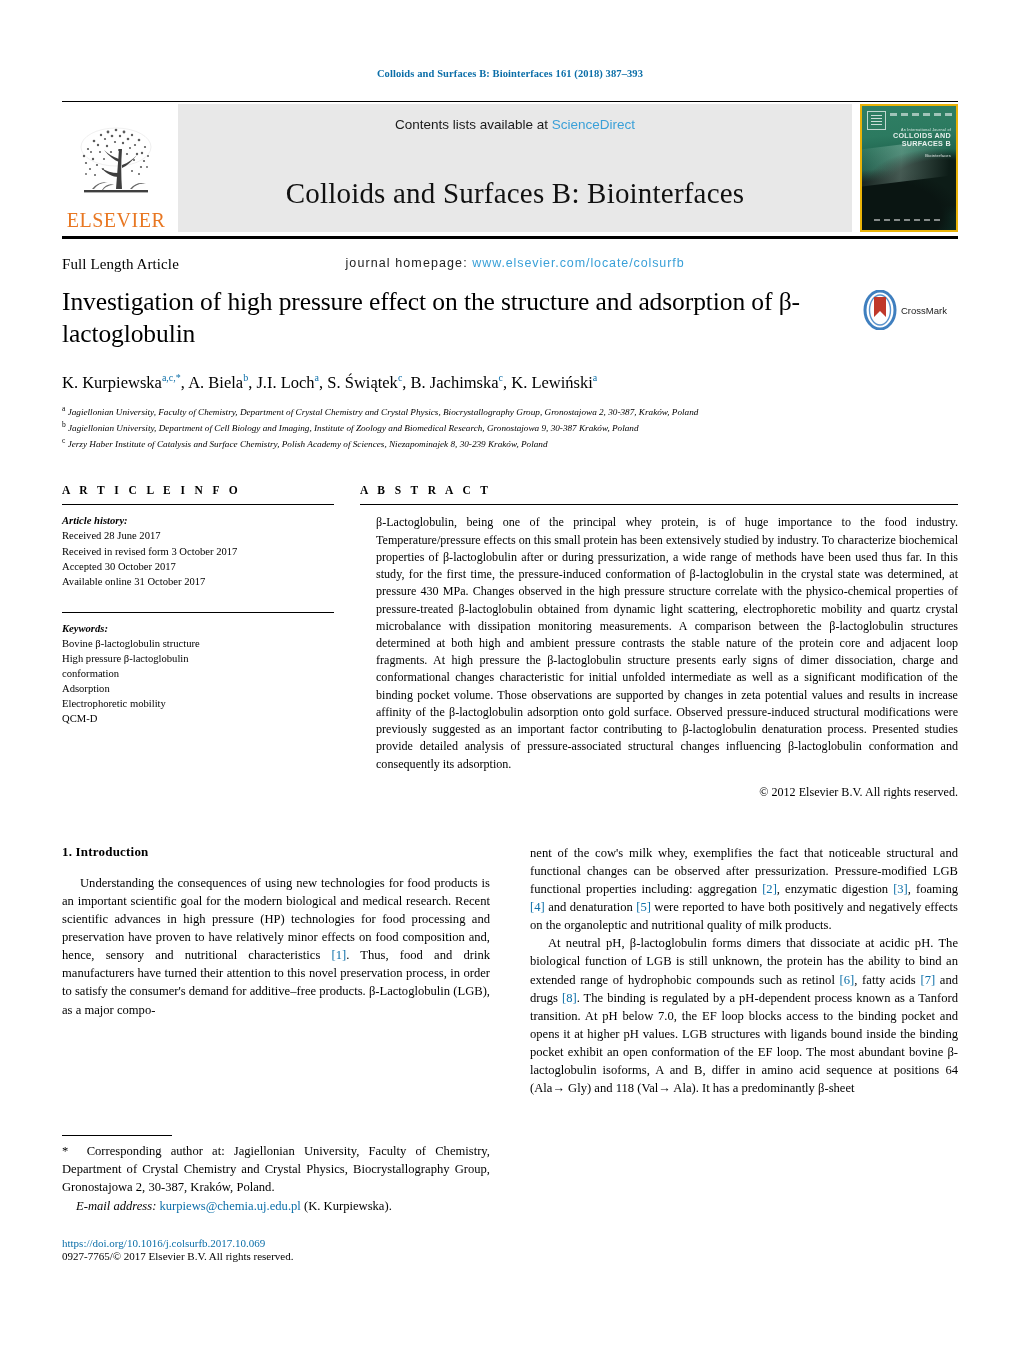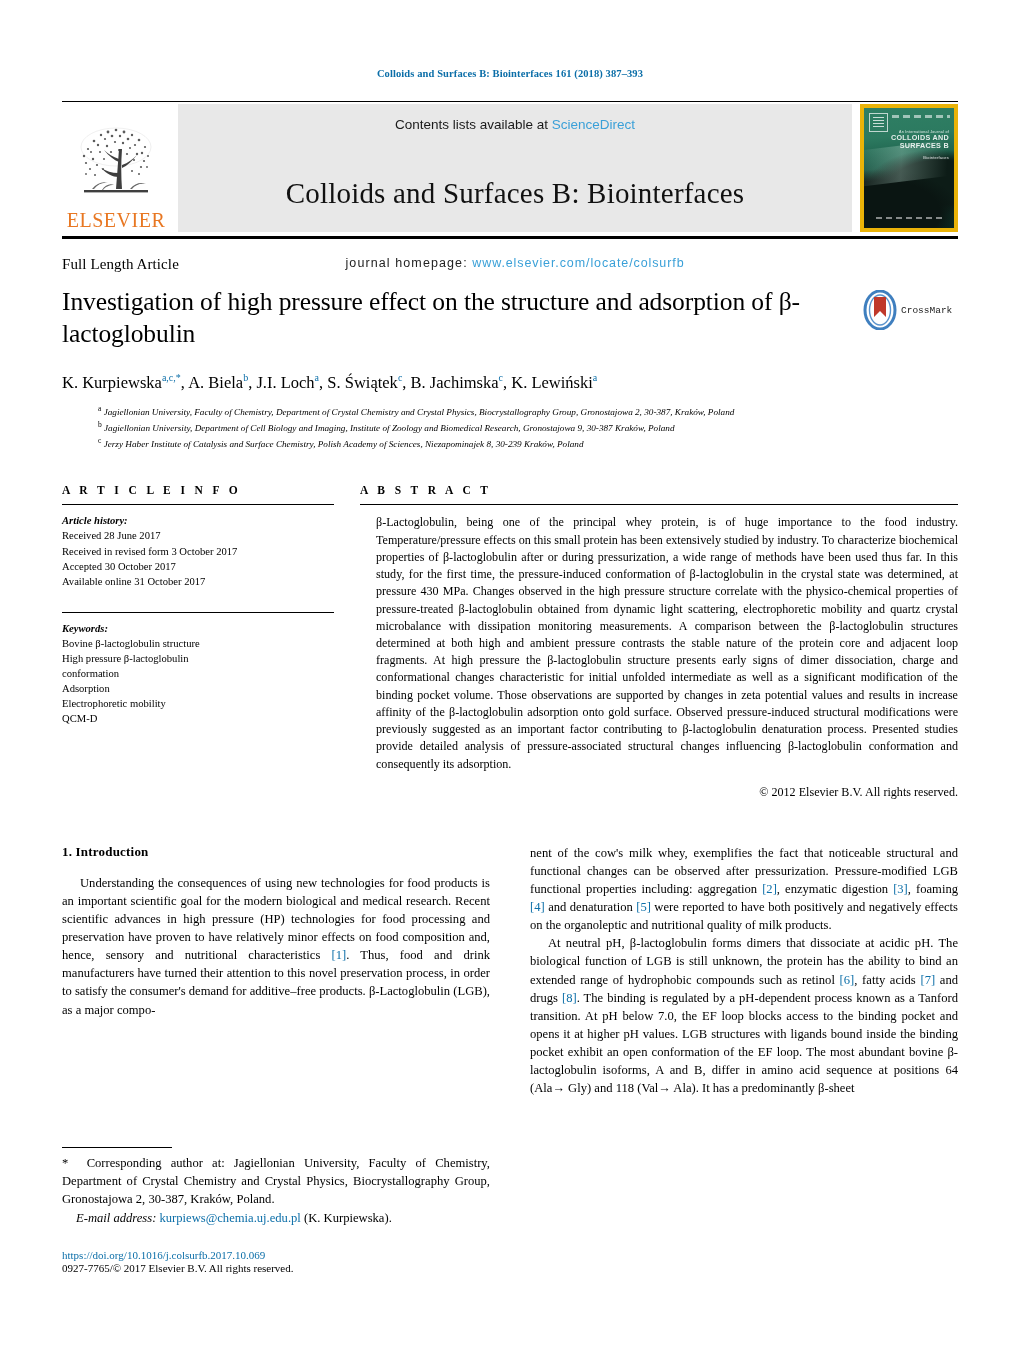--- a/index.html
+++ b/index.html
@@ -78,21 +78,21 @@
   .homepage-line {
     font-family: "Liberation Sans", sans-serif;
     font-size: 12.5px;
     letter-spacing: 1.1px;
     color: #222;
   }
   .homepage-line .url { color: #3aa0d8; letter-spacing: .9px; }
   .cover-thumb {
     width: 98px;
     flex: 0 0 98px;
-    border: 4px solid #eab308;
+    border: 2px solid #eab308;
     background: #1d5f4a;
     position: relative;
     overflow: hidden;
   }
   .cover-bg {
     position: absolute; inset: 0;
     background:
       radial-gradient(ellipse 140% 60% at 20% 88%, #0a1512 0 46%, rgba(10,21,18,0) 62%),
       radial-gradient(ellipse 120% 42% at 85% 62%, #0d1c17 0 44%, rgba(13,28,23,0) 66%),
       linear-gradient(175deg, #2f7f64 0%, #2c7a60 24%, #1b5b48 46%, #123c30 66%, #0c2a22 100%);
@@ -146,30 +146,30 @@
   }
   .crossmark {
     flex: 0 0 95px;
     display: flex;
     align-items: center;
     gap: 4px;
     padding-top: 4px;
   }
   .crossmark-label {
     font-size: 9.5px;
-    font-family: Liberation Mono, monospace;
+    font-family: Liberation Sans, sans-serif;
     color: #222;
   }
   .authors {
     margin-top: 21px;
     font-size: 16.5px;
     line-height: 1.3;
   }
   .authors sup { font-size: 10px; color: #0b6ea8; vertical-align: super; }
-  .affils { margin-top: 11px; margin-left: 36px; }
+  .affils { margin-top: 11px; }
   .affils p {
     margin: 0 0 1px 0;
     font-size: 9.2px;
     font-style: italic;
     line-height: 1.38;
   }
   .affils sup { font-style: normal; font-size: 7.5px; vertical-align: super; }
 
   
   .info-abstract {
@@ -220,21 +220,21 @@
     margin: 0;
     font-size: 12.6px;
     line-height: 1.44;
     text-align: justify;
     text-justify: inter-word;
   }
   .bcol p.indent { text-indent: 18px; }
   .ref { color: #0b6ea8; }
 
   
-  .footnote-wrap { position: absolute; left: 0; right: 0; bottom: 0; }
+  .footnote-wrap { position: absolute; left: 0; right: 0; bottom: 12px; }
   .foot-rule { width: 110px; border-top: 1px solid #000; margin-bottom: 6px; }
   .footnote { font-size: 10.6px; line-height: 1.38; text-align: justify; margin: 0; }
   .footnote .star { letter-spacing: 0; }
   .footnote-email { font-size: 10.6px; line-height: 1.38; margin: 3px 0 0 0; text-indent: 14px; }
   .em-label { font-style: italic; }
   .link { color: #0b6ea8; }
   .doi-block { margin-top: 22px; }
   .doi-block .doi { font-size: 11px; color: #0b6ea8; display:block; }
   .doi-block .issn { font-size: 11px; display:block; margin-top: 1px; }
 </style>

